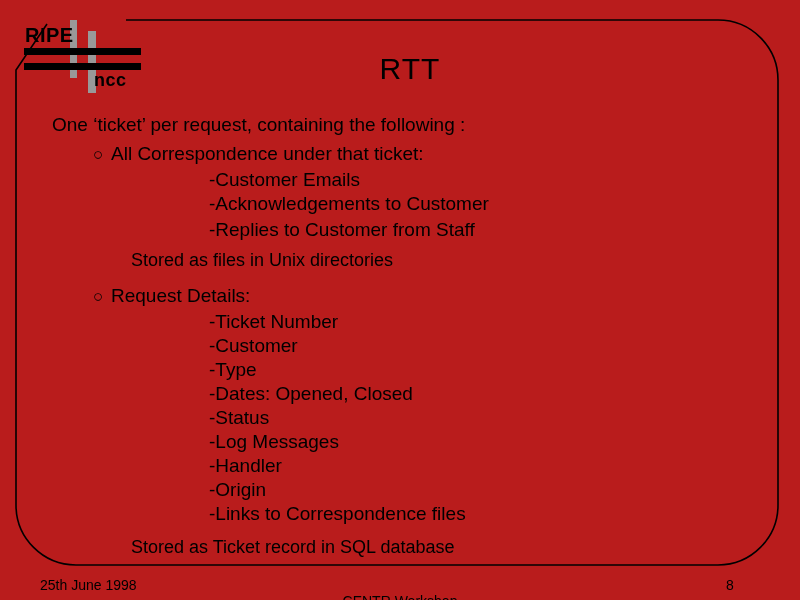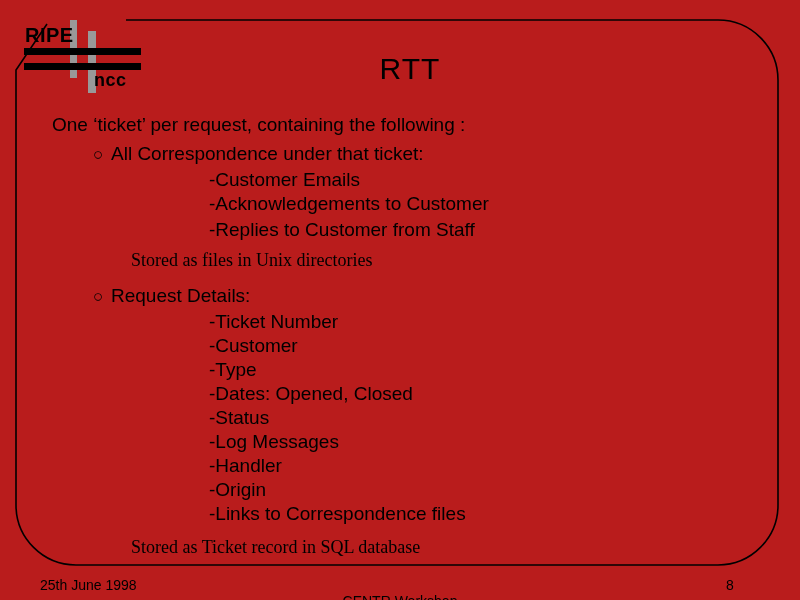--- a/index.html
+++ b/index.html
@@ -92,21 +92,21 @@
     position: absolute;
     white-space: pre;
     font-size: 19px;
     line-height: 1.05;
   }
   .lead        { left: 52px; }
   .bullet-row  { left: 93px; }
   .dash        { left: 209px; }
   .serif-note  {
     left: 131px;
-    font-family: Liberation Serif, serif;
+    font-family: Liberation Sans, sans-serif;
     font-size: 18px;
   }
   .bullet-glyph {
     display: inline-block;
     width: 18px;
     font-size: 17px;
     vertical-align: baseline;
   }
 
   

